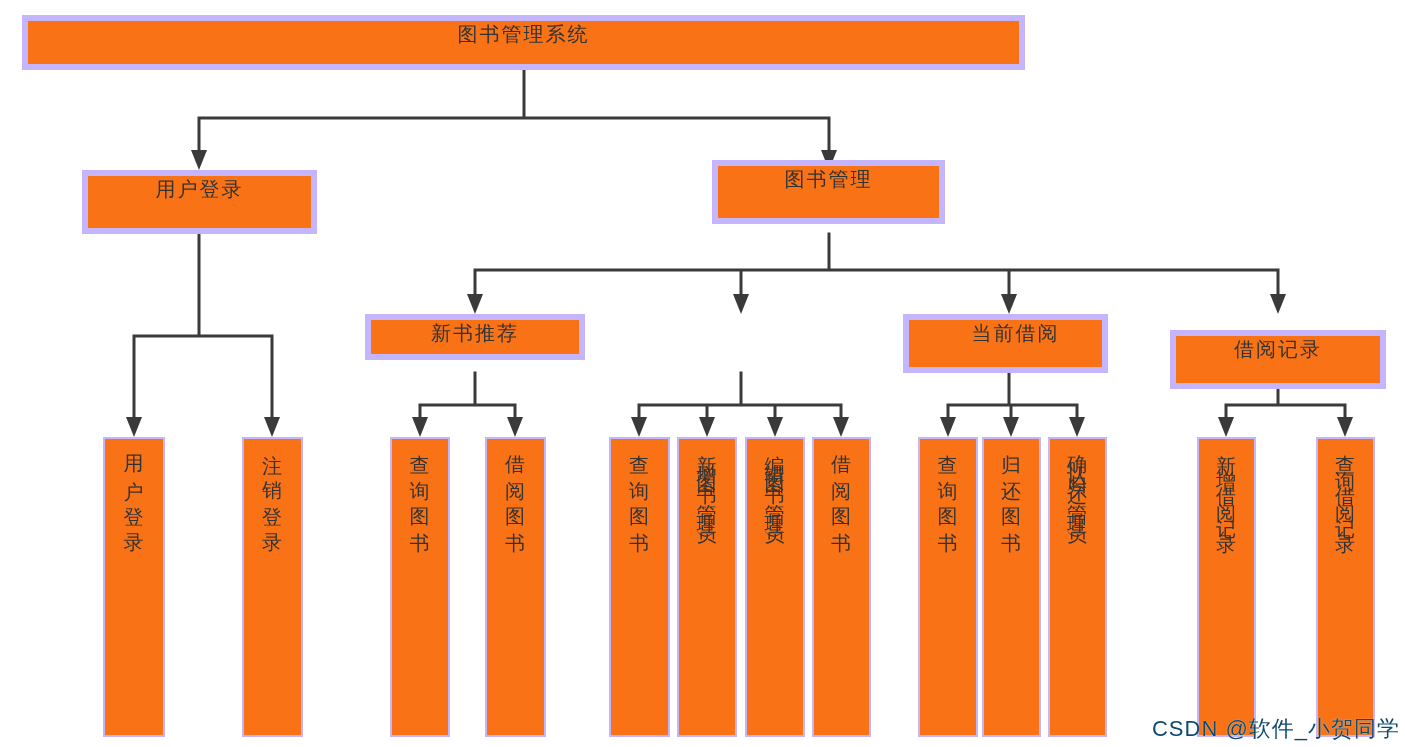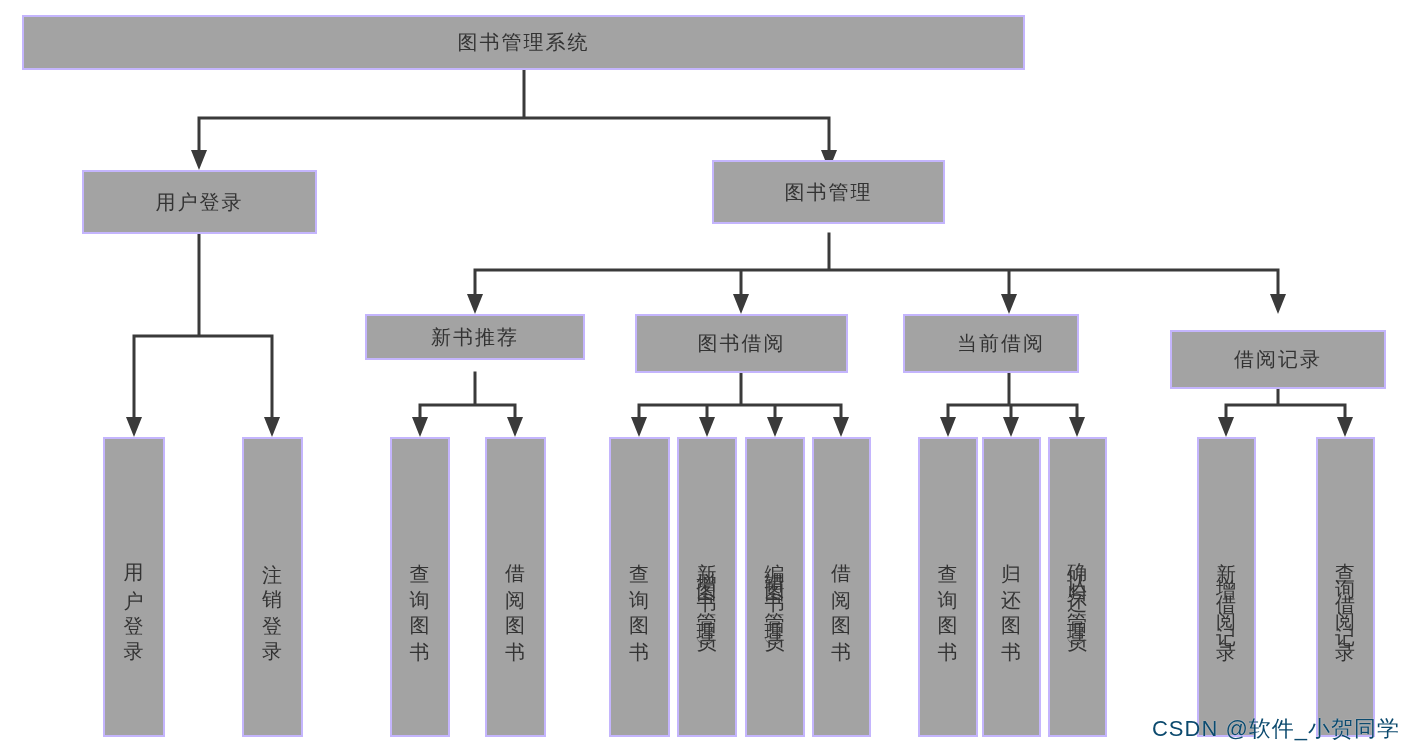--- a/index.html
+++ b/index.html
@@ -2,22 +2,22 @@
 <html><head>
 <meta charset="utf-8">
 <style>
   html,body { margin:0; padding:0; background:#ffffff; }
   .canvas {
     position:relative; width:1405px; height:747px; background:#ffffff;
     font-family:"Liberation Sans", sans-serif; color:#333333; overflow:hidden;
   }
   svg.connectors { position:absolute; left:0; top:0; width:1405px; height:747px; }
   .box {
-    position:absolute; box-sizing:border-box; background:#a3a3a3;
-    border:2px solid #c4b5fd; display:flex; align-items:center; justify-content:center;
+    position:absolute; box-sizing:border-box; background:#f97316;
+    border:6px solid #c4b5fd; display:flex; justify-content:center;
     font-size:20px; letter-spacing:2px; white-space:nowrap; z-index:2;
   }
   .leaf { border-width:2px; }
   .vtext {
     writing-mode:vertical-rl; text-orientation:mixed;
     font-size:20px; letter-spacing:10px; line-height:1;
   }
   .watermark {
     position:absolute; right:5px; bottom:3px; z-index:6;
     font-size:22px; letter-spacing:1px; color:#0c4a6e;
@@ -73,24 +73,21 @@
   <div class="box" style="left:82px; top:170px; width:235px; height:64px;">
     <span>用户登录</span>
   </div>
   <div class="box" style="left:712px; top:160px; width:233px; height:64px;">
     <span>图书管理</span>
   </div>
 
   <div class="box" style="left:365px; top:314px; width:220px; height:46px;">
     <span>新书推荐</span>
   </div>
-  <div class="box" style="left:635px; top:314px; width:213px; height:59px;">
-    <span>图书借阅</span>
-  </div>
-  <div class="box" style="left:903px; top:314px; width:176px; height:59px;padding-left:20px;">
+  <div class="box" style="left:903px; top:314px; width:205px; height:59px;padding-left:20px;">
     <span>当前借阅</span>
   </div>
   <div class="box" style="left:1170px; top:330px; width:216px; height:59px;">
     <span>借阅记录</span>
   </div>
 
   <div class="box leaf" style="left:103px; top:437px; width:62px; height:300px;">
     <span class="vtext" style="letter-spacing: 26px; margin-bottom: -26px;">用户登录</span>
   </div>
   <div class="box leaf" style="left:242px; top:437px; width:61px; height:300px;">

